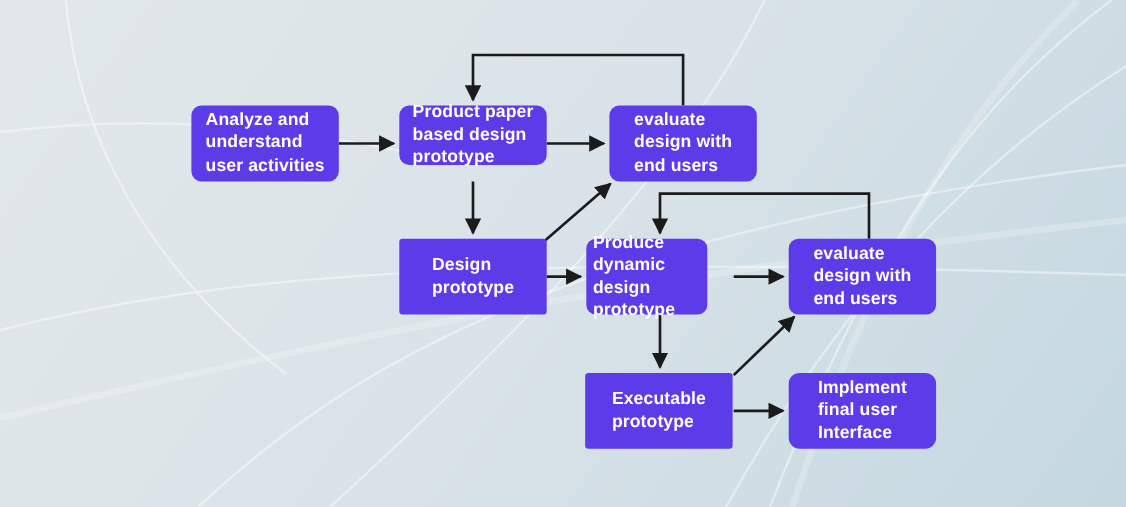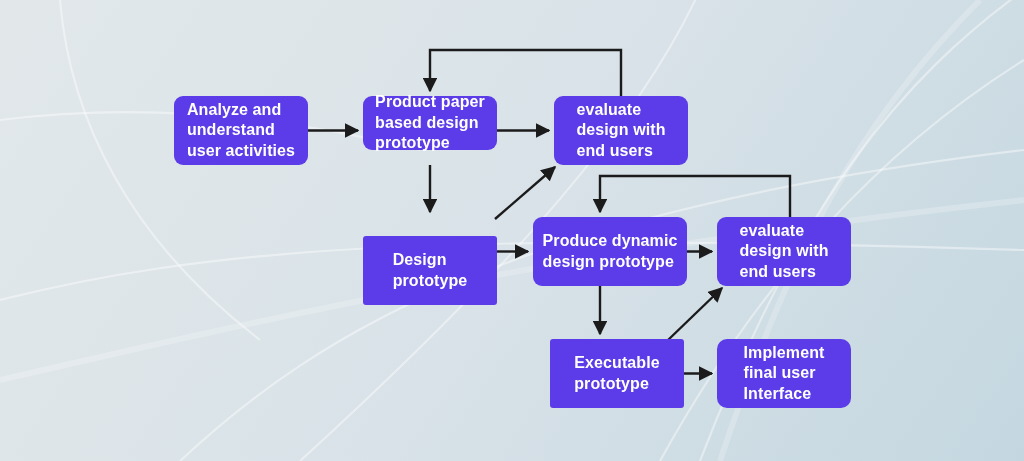--- a/index.html
+++ b/index.html
@@ -110,30 +110,30 @@
 user activities</div>
 
   <div class="node r-lg" style="left:363px; top:96px; width:134px; height:54px;">Product paper
 based design
 prototype</div>
 
   <div class="node r-lg" style="left:554px; top:96px; width:134px; height:69px;">evaluate
 design with
 end users</div>
 
-  <div class="node r-sm" style="left:363px; top:217px; width:134px; height:69px;margin-top:19px;">Design
+  <div class="node r-sm" style="left:363px; top:217px; width:134px; height:69px;">Design
 prototype</div>
 
-  <div class="node r-lg" style="left:533px; top:217px; width:154px; height:69px;">Produce dynamic
+  <div class="node r-lg" style="left:533px; top:217px; width:110px; height:69px;">Produce dynamic
 design prototype</div>
 
   <div class="node r-lg" style="left:717px; top:217px; width:134px; height:69px;">evaluate
 design with
 end users</div>
 
-  <div class="node r-sm" style="left:550px; top:339px; width:134px; height:69px;">Executable
+  <div class="node r-sm" style="left:532px; top:339px; width:134px; height:69px;">Executable
 prototype</div>
 
   <div class="node r-lg" style="left:717px; top:339px; width:134px; height:69px;border-radius:10px;">Implement
 final user
 Interface</div>
 
 </div>
 
 </body></html>

